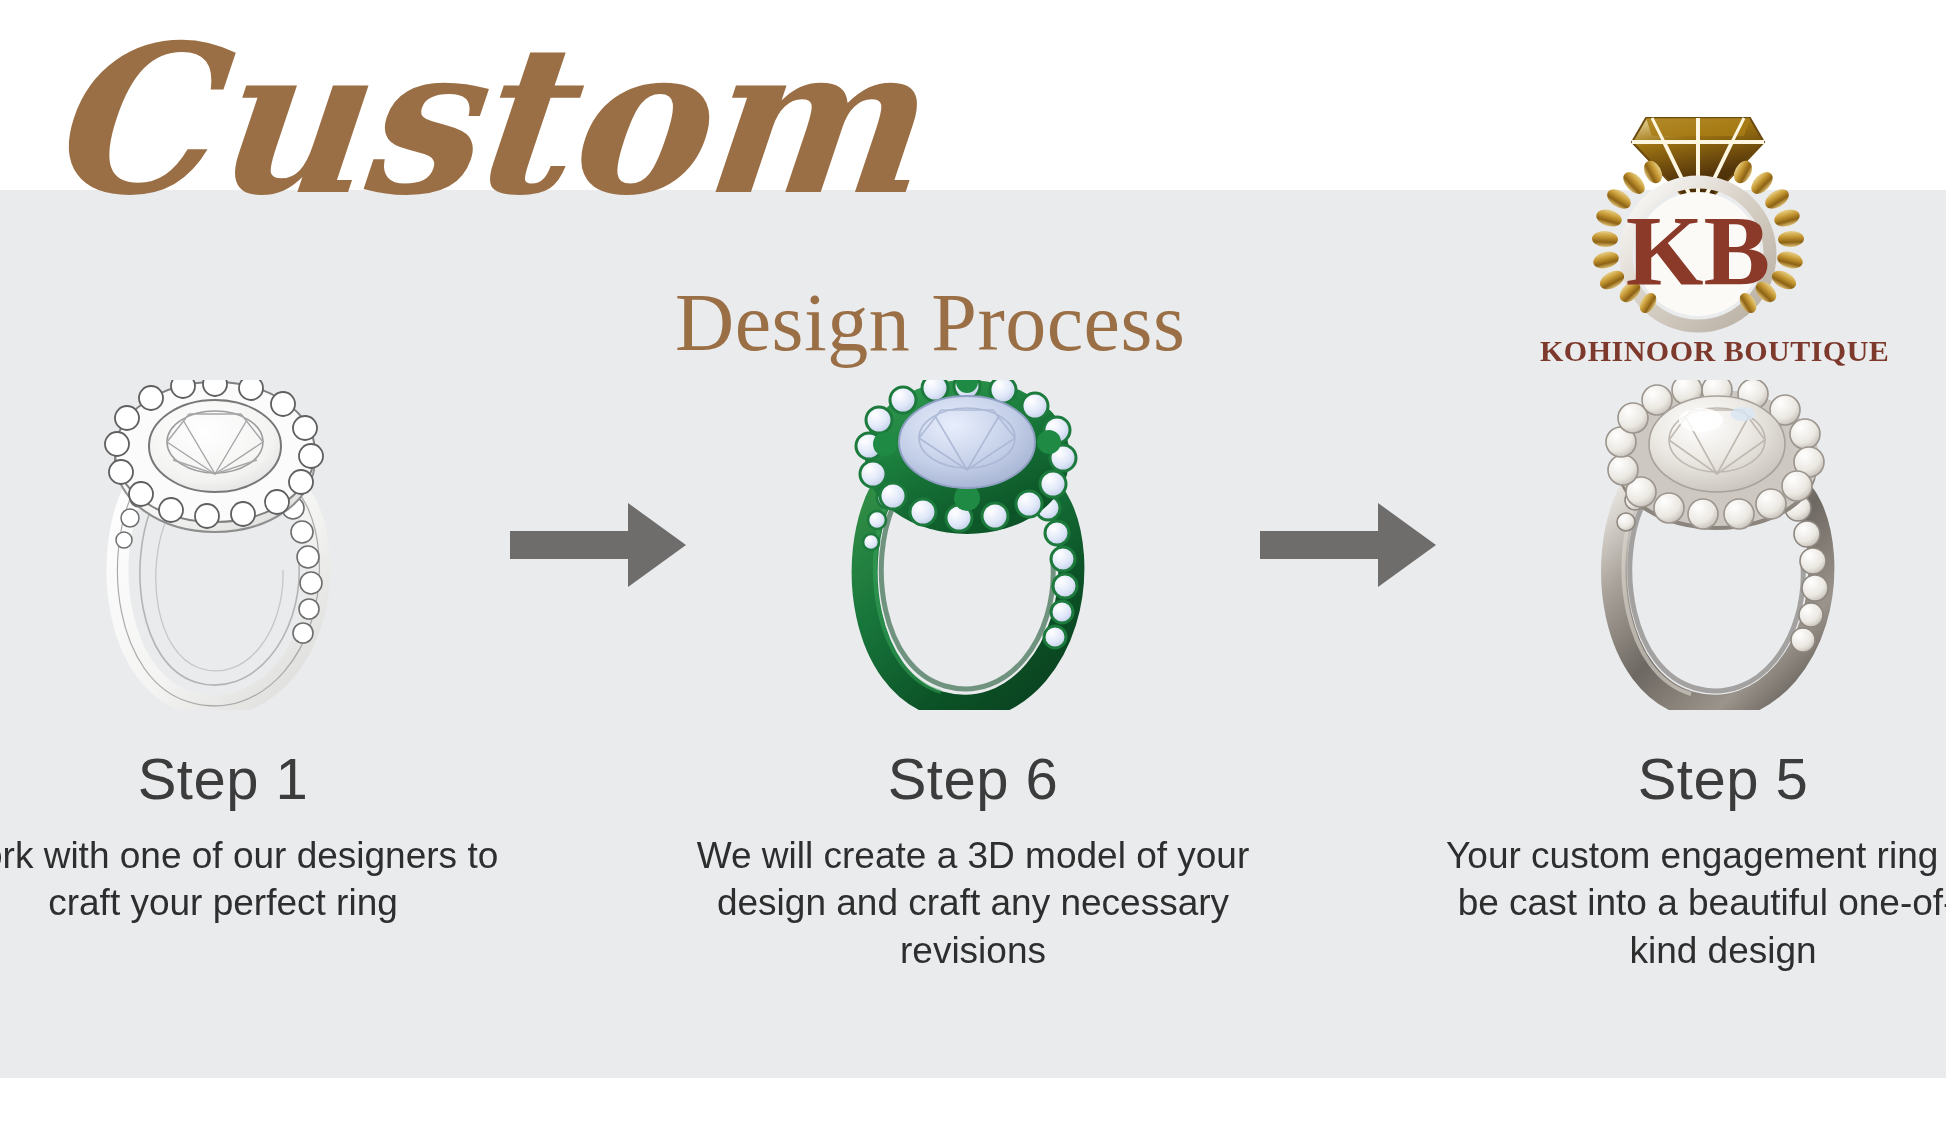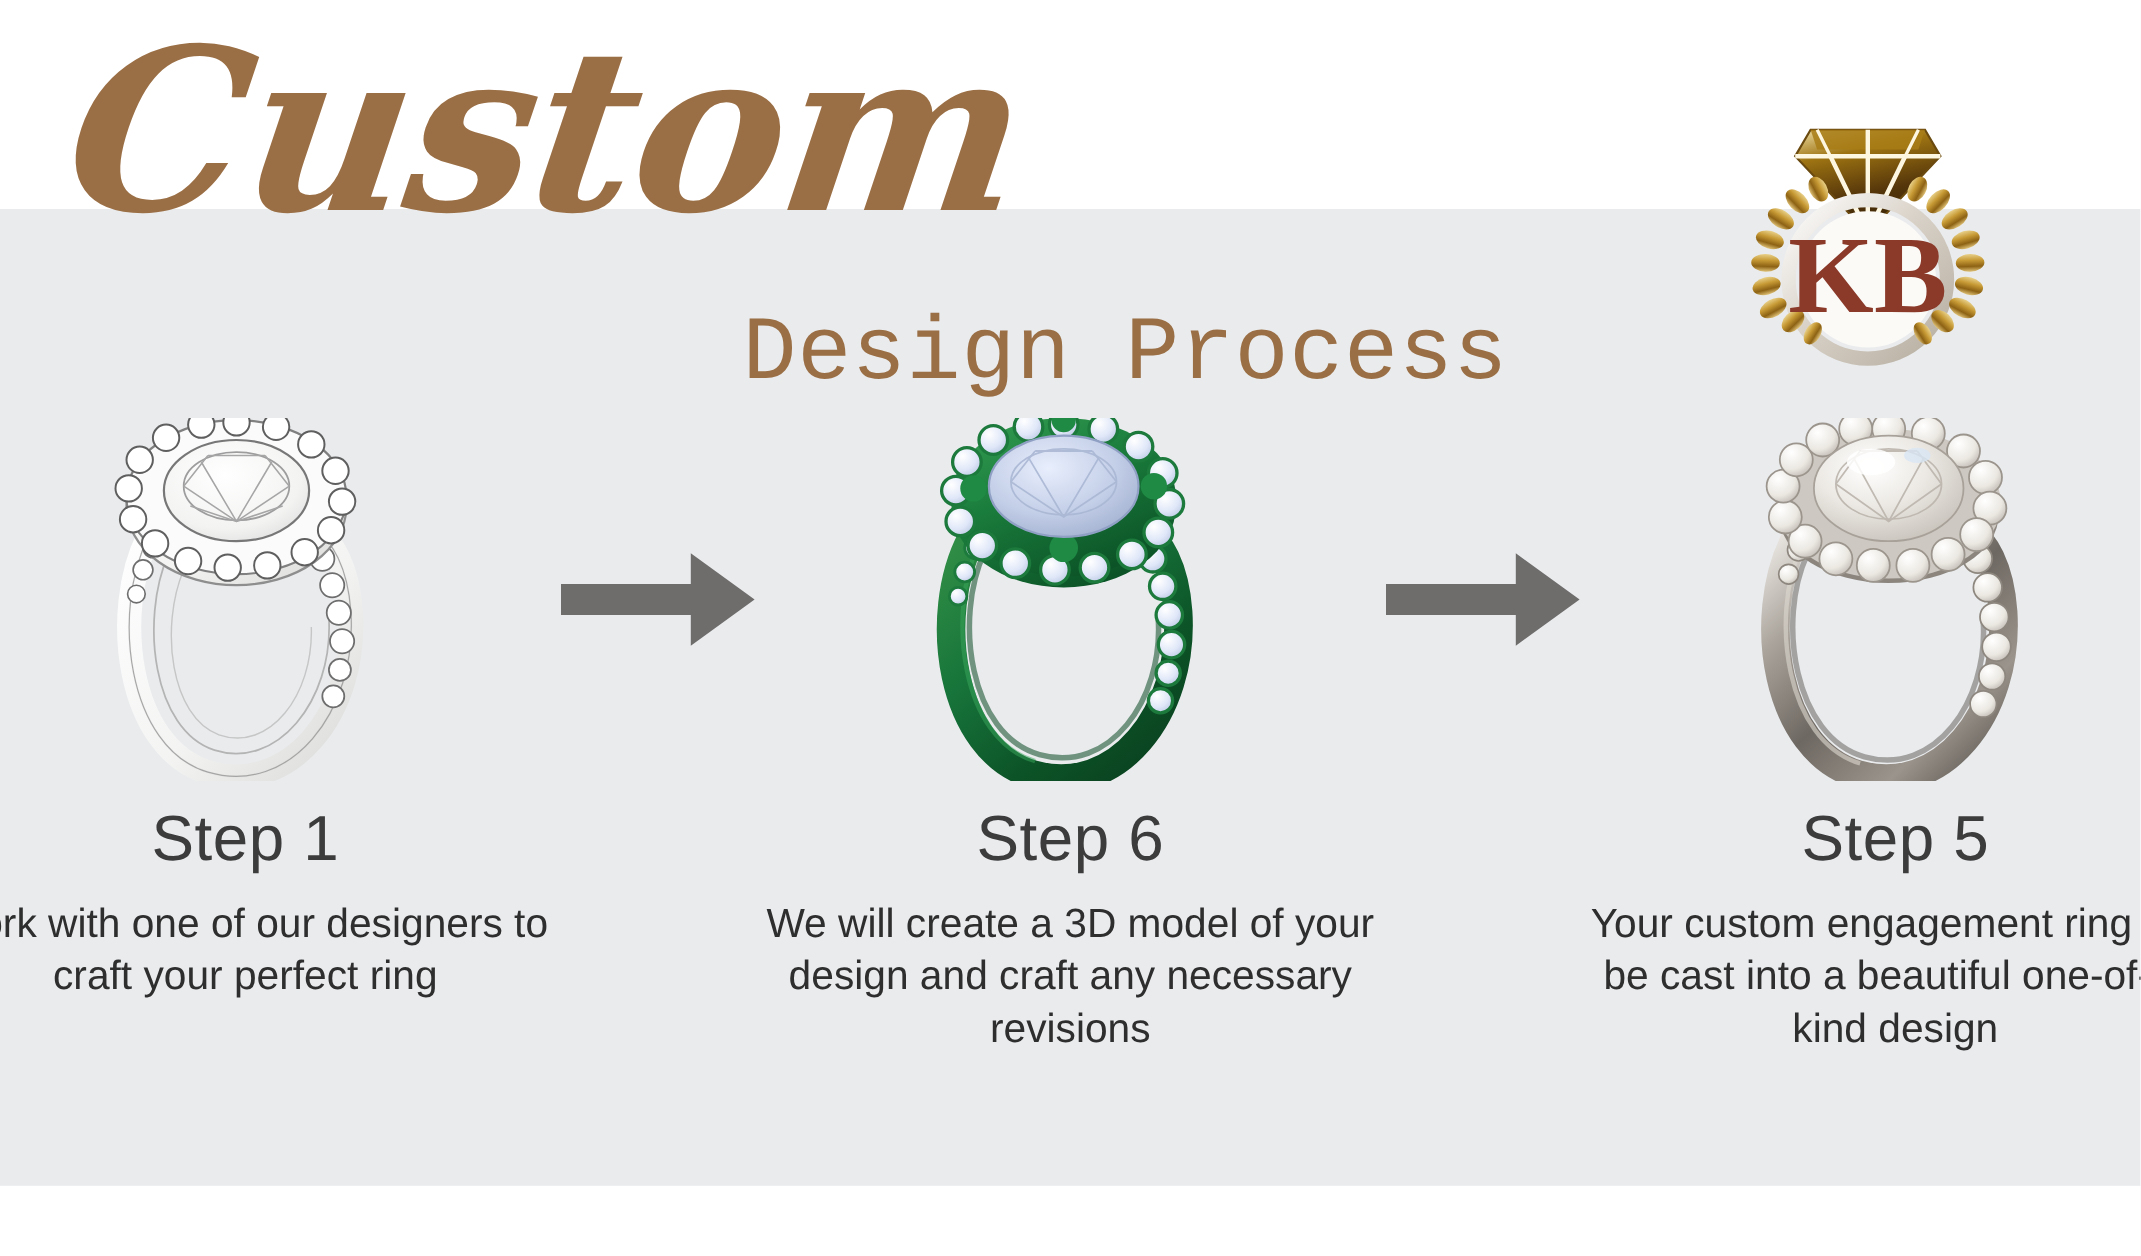--- a/index.html
+++ b/index.html
@@ -45,21 +45,21 @@
     font-size: 205px;
     line-height: 1;
     color: #9b6f45;
     letter-spacing: -2px;
     transform: skewX(-8deg);
   }
   .subhead {
     position: absolute;
     left: 620px;
     top: 272px;
-    font-family: Liberation Mono, monospace;
+    font-family: Liberation Serif, serif;
     font-weight: 400;
     font-size: 82px;
     line-height: 1;
     color: #9b6f45;
     letter-spacing: 0.5px;
     white-space: nowrap;
   }
 
   
   .logo {
@@ -104,21 +104,21 @@
   }
   .ring-slot {
     width: 420px;
     height: 330px;
     display: flex;
     align-items: center;
     justify-content: center;
   }
   .ring-slot svg { display: block; }
   .step-title {
-    margin-top: 24px;
+    margin-top: 40px;
     font-family: "Liberation Sans", sans-serif;
     font-weight: 400;
     font-size: 58px;
     line-height: 1;
     color: #3c3c3c;
     letter-spacing: 0.5px;
   }
   .step-body {
     margin-top: 24px;
     width: 560px;
@@ -215,20 +215,21 @@
               <ellipse cx="175" cy="88" rx="12" ry="8" transform="rotate(-62 175 88)"></ellipse>
               <ellipse cx="198" cy="208" rx="12" ry="8" transform="rotate(44 198 208)"></ellipse>
               <ellipse cx="180" cy="219" rx="11" ry="7" transform="rotate(58 180 219)"></ellipse>
             </g>
           </g>
         </g>
 
         <text x="130" y="200" text-anchor="middle" font-family="Liberation Serif, DejaVu Serif, serif" font-size="100" font-weight="700" fill="#8b3a2a">KB</text>
       </svg>
     </div>
+    <div class="logo-name">KOHINOOR BOUTIQUE</div>
   </div>
 
   <div class="steps">
 
     <div class="step">
       <div class="ring-slot">
         <svg viewBox="0 0 260 330" width="260" height="330" aria-hidden="true">
           <defs>
             <linearGradient id="cadBand" x1="0" y1="0" x2="1" y2="1">
               <stop offset="0%" stop-color="#ffffff"></stop>

